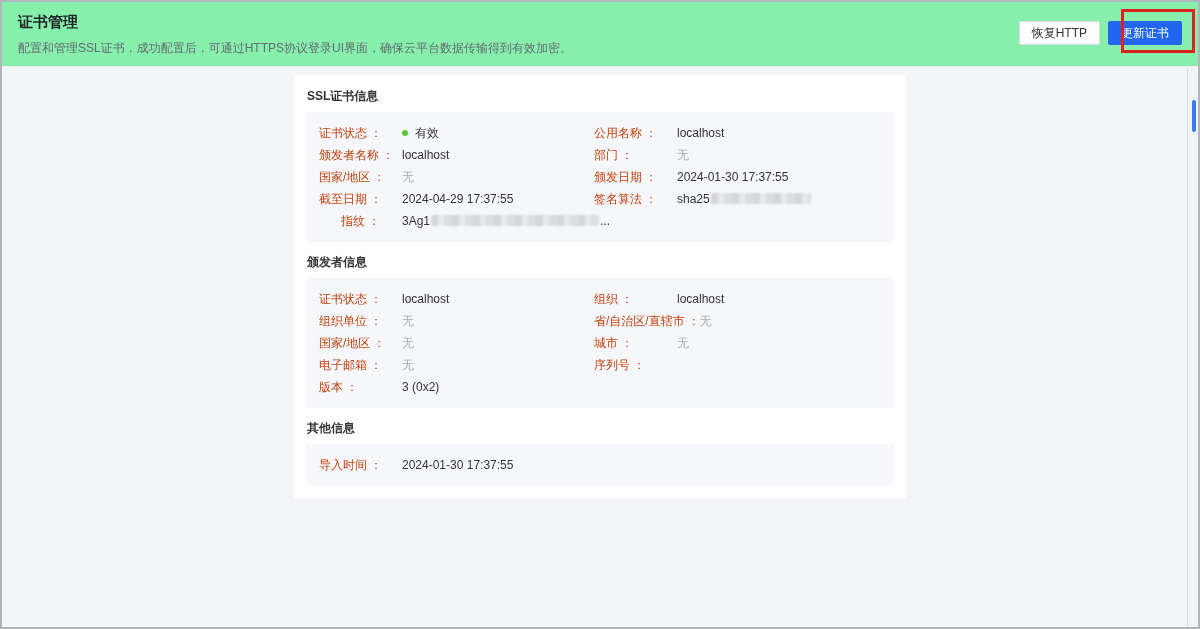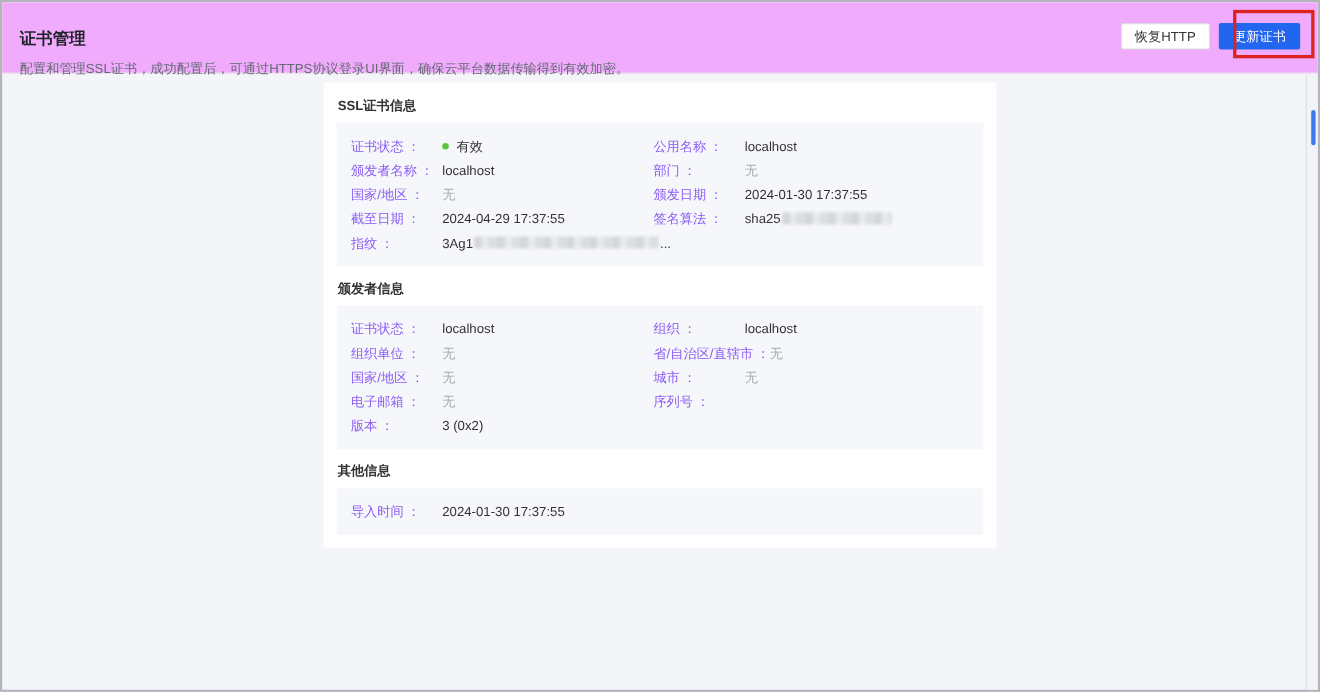--- a/index.html
+++ b/index.html
@@ -1,40 +1,40 @@
 <!DOCTYPE html>
 <html><head>
 <meta charset="utf-8">
 <style>
   * { margin:0; padding:0; box-sizing:border-box; }
   html,body { width:1200px; height:629px; font-family:"Liberation Sans","DejaVu Sans",sans-serif; }
   .frame { position:relative; width:1200px; height:629px; border:2px solid #b2b6bc; background:#f4f5f8; overflow:hidden; }
 
   
-  .header { position:relative; background:#f0abfc; height:65px; padding:24px 16px; border-bottom:1px solid #ecedf0; }
+  .header { position:relative; background:#86efac; height:65px; padding:10px 16px; border-bottom:1px solid #ecedf0; }
   .page-title { font-size:15px; font-weight:bold; color:#1f2329; line-height:20px; }
   .page-subtitle { font-size:12px; color:#646a73; margin-top:8px; line-height:16px; }
   .header-actions { position:absolute; top:19px; right:16px; display:flex; gap:8px; }
   .btn { height:24px; line-height:22px; font-size:12px; padding:0 12px; border-radius:2px; cursor:pointer;
          display:inline-block; white-space:nowrap; font-family:inherit; }
   .btn-plain { background:#fff; border:1px solid #d9dce3; color:#333; }
   .btn-primary { background:#2266f0; border:1px solid #2266f0; color:#fff; }
   .annotation-box { position:absolute; top:7px; right:3px; width:74px; height:44px;
                     border:3px solid #dd2222; pointer-events:none; }
 
   
   .content { padding-top:8px; }
   .card { width:612px; margin:0 auto; background:#fff; border-radius:2px; padding:4px 12px 12px; }
   .section-title { font-size:12px; font-weight:bold; color:#333; margin:12px 1px 8px; line-height:16px; }
   .section-title.first { margin-top:9px; }
   .panel { background:#f6f7fa; padding:10px 13px; }
   .grid { display:grid; grid-template-columns:275px 1fr; }
   .cell { display:flex; font-size:12px; line-height:22px; white-space:nowrap; align-items:baseline; }
-  .cell.span2 { grid-column:1 / -1; }
-  .flabel { display:inline-block; min-width:83px; color:#8b5cf6; }
+  .cell.span2 { grid-column:1 / -1;text-align:center; }
+  .flabel { display:inline-block; min-width:83px; color:#c2410c; }
   .fcolon { padding-left:3px; }
   .fvalue { color:#333; }
   .muted .fvalue { color:#a6abb3; }
   .dot { display:inline-block; width:6px; height:6px; border-radius:50%; background:#5ec53a;
          margin-right:7px; vertical-align:1px; }
   .redact { display:inline-block; height:11px; border-radius:2px; vertical-align:-1px; margin:0 1px;
             background:repeating-linear-gradient(90deg,#c9ccd2 0 7px,#e3e5e9 7px 13px,#d2d5da 13px 21px);
             filter:blur(1.3px); opacity:.75; }
   .redact.w-sig { width:100px; }
   .redact.w-fp  { width:168px; }

